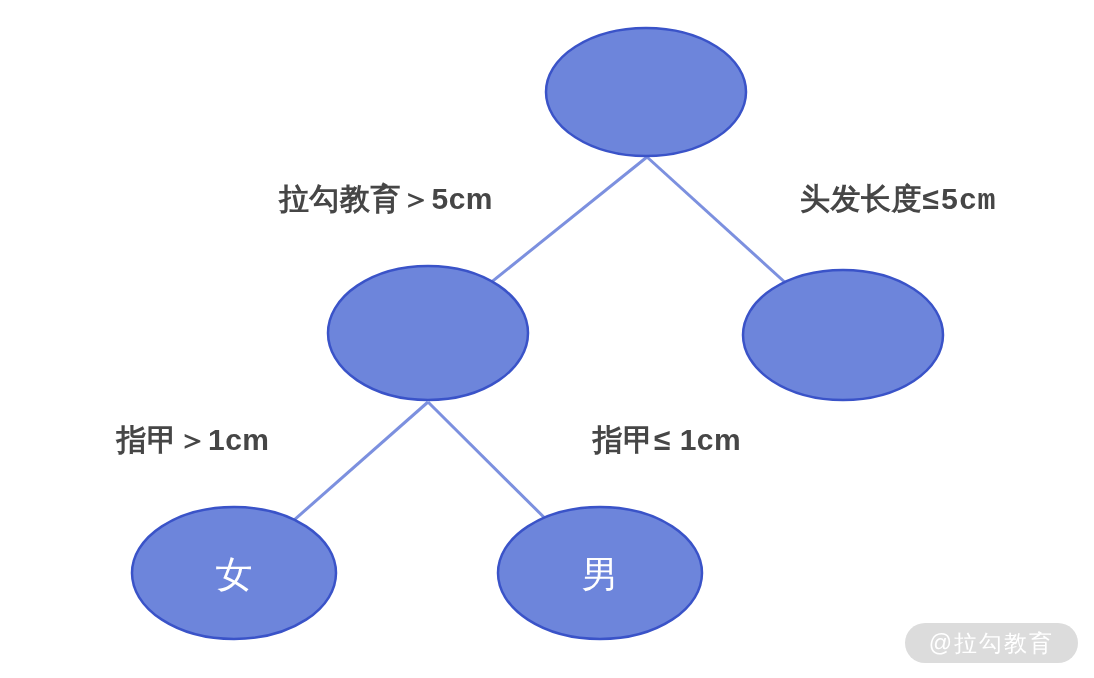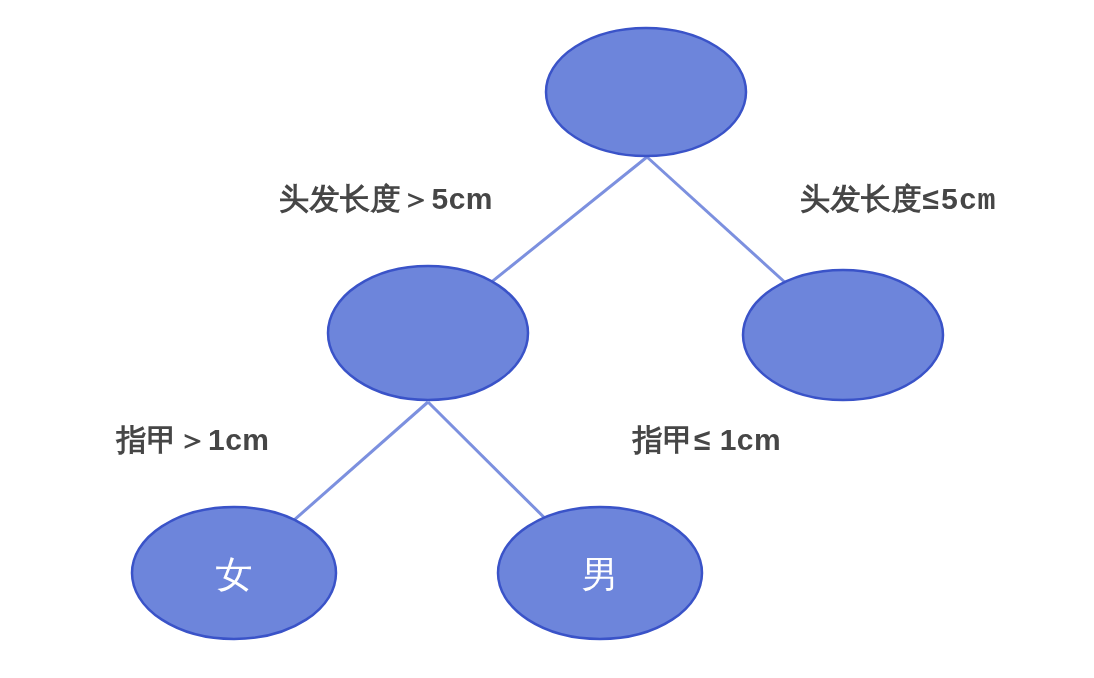--- a/index.html
+++ b/index.html
@@ -77,19 +77,22 @@
     <ellipse class="node-ellipse" cx="646" cy="92" rx="100" ry="64"></ellipse>
     <ellipse class="node-ellipse" cx="428" cy="333" rx="100" ry="67"></ellipse>
     <ellipse class="node-ellipse" cx="843" cy="335" rx="100" ry="65"></ellipse>
     <ellipse class="node-ellipse" cx="234" cy="573" rx="102" ry="66"></ellipse>
     <ellipse class="node-ellipse" cx="600" cy="573" rx="102" ry="66"></ellipse>
 
     <text class="node-text" x="234" y="587">女</text>
     <text class="node-text" x="600" y="587">男</text>
   </svg>
 
-  <div class="edge-label" style="left:386px; top:199px;">头发长度＞5cm</div>
+  <div class="edge-label" style="left:386px; top:199px;">拉勾教育＞5cm</div>
   <div class="edge-label" style="left:898px; top:199px;font-family:Liberation Mono, monospace;">头发长度≤5cm</div>
   <div class="edge-label" style="left:193px; top:440px;">指甲＞1cm</div>
-  <div class="edge-label" style="left:667px; top:440px;margin-left:40px;">指甲≤ 1cm</div>
+  <div class="edge-label" style="left:667px; top:440px;">指甲≤ 1cm</div>
 
+  <div class="watermark">
+    <span>@拉勾教育</span>
+  </div>
 
 </div>
 
 </body></html>

